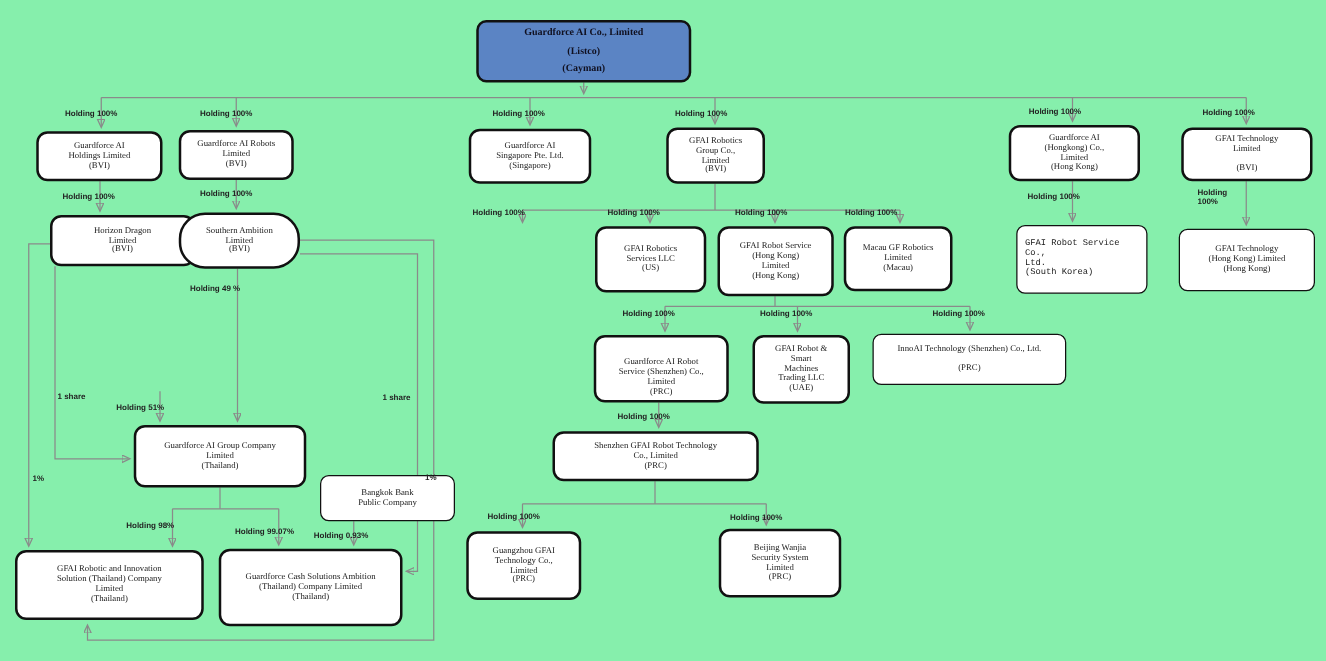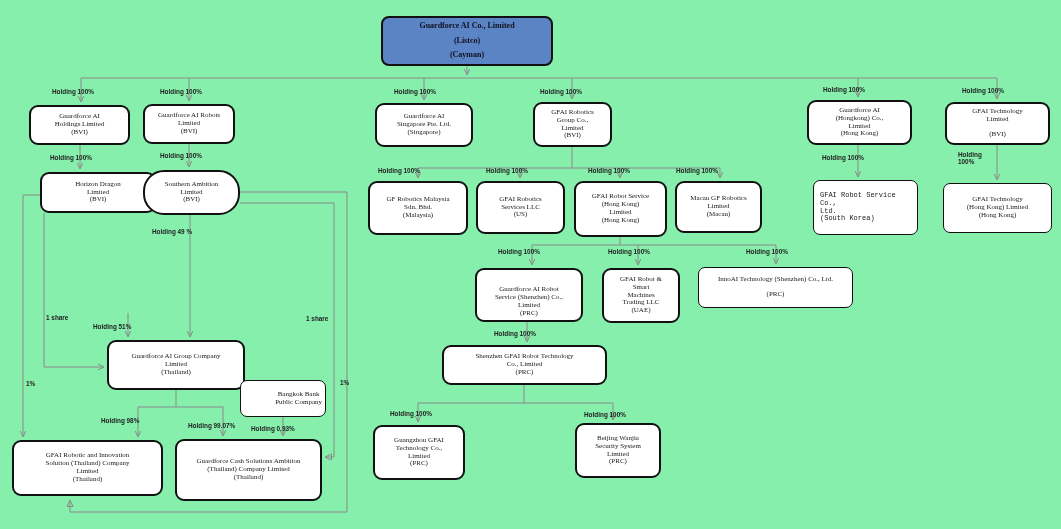--- a/index.html
+++ b/index.html
@@ -110,23 +110,20 @@
 
 (BVI)</span></div>
 
   <div class="node" style="left:40px;top:172px;width:116px;height:41px;"><span>Horizon Dragon
 Limited
 (BVI)</span></div>
   <div class="node" style="left:143px;top:170px;width:97px;height:45px;border-radius:21px;"><span>Southern Ambition
 Limited
 (BVI)</span></div>
 
-  <div class="node" style="left:368px;top:181px;width:100px;height:54px;"><span>GF Robotics Malaysia
-Sdn. Bhd.
-(Malaysia)</span></div>
   <div class="node" style="left:476px;top:181px;width:89px;height:53px;"><span>GFAI Robotics
 Services LLC
 (US)</span></div>
   <div class="node" style="left:574px;top:181px;width:93px;height:56px;"><span>GFAI Robot Service
 (Hong Kong)
 Limited
 (Hong Kong)</span></div>
   <div class="node" style="left:675px;top:181px;width:87px;height:52px;"><span>Macau GF Robotics
 Limited
 (Macau)</span></div>
@@ -152,29 +149,29 @@
 (PRC)</span></div>
 
   <div class="node" style="left:442px;top:345px;width:165px;height:40px;"><span>Shenzhen GFAI Robot Technology
 Co., Limited
 (PRC)</span></div>
 
   <div class="node" style="left:373px;top:425px;width:92px;height:55px;"><span>Guangzhou GFAI
 Technology Co.,
 Limited
 (PRC)</span></div>
-  <div class="node" style="left:575px;top:423px;width:86px;height:55px;"><span>Beijing Wanjia
+  <div class="node" style="left:575px;top:423px;width:98px;height:55px;"><span>Beijing Wanjia
 Security System
 Limited
 (PRC)</span></div>
 
   <div class="node" style="left:107px;top:340px;width:138px;height:50px;"><span>Guardforce AI Group Company
 Limited
 (Thailand)</span></div>
-  <div class="node thin" style="left:240px;top:380px;width:86px;height:37px;justify-content:flex-end;"><span>Bangkok Bank
+  <div class="node thin" style="left:256px;top:380px;width:108px;height:37px;"><span>Bangkok Bank
 Public Company</span></div>
   <div class="node" style="left:12px;top:440px;width:151px;height:56px;"><span>GFAI Robotic and Innovation
 Solution (Thailand) Company
 Limited
 (Thailand)</span></div>
   <div class="node" style="left:175px;top:439px;width:147px;height:62px;"><span>Guardforce Cash Solutions Ambition
 (Thailand) Company Limited
 (Thailand)</span></div>
 
   <div class="elabel" style="left:52px;top:88px;">Holding 100%</div>

